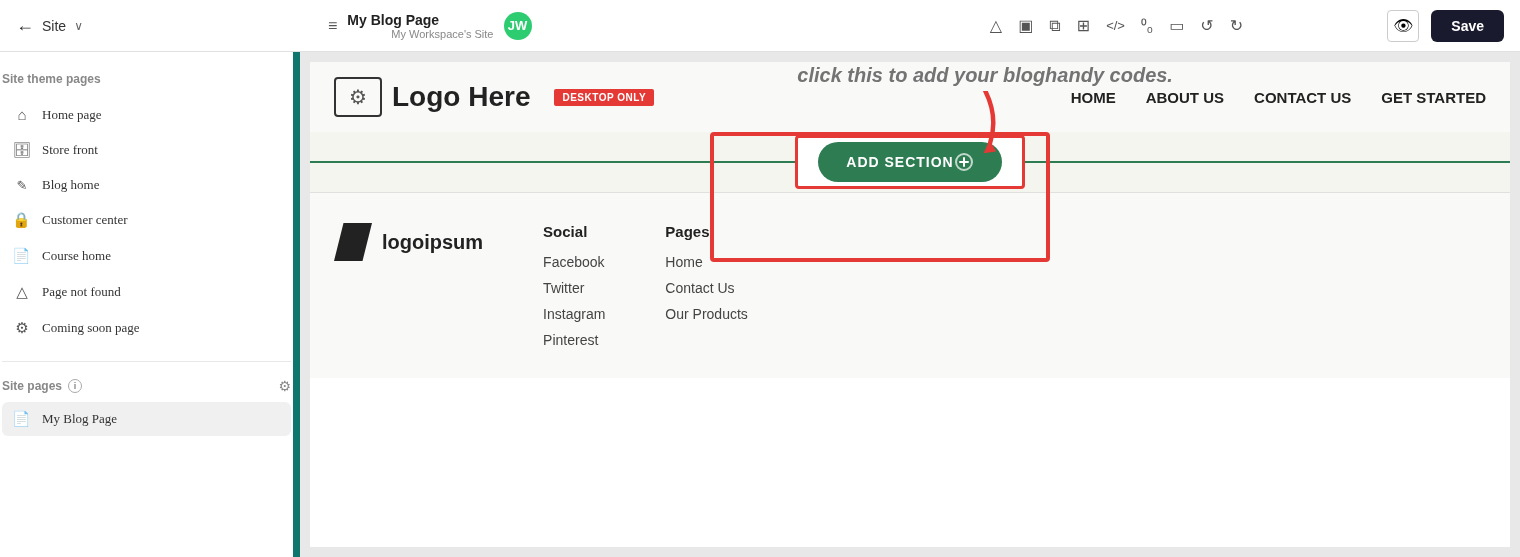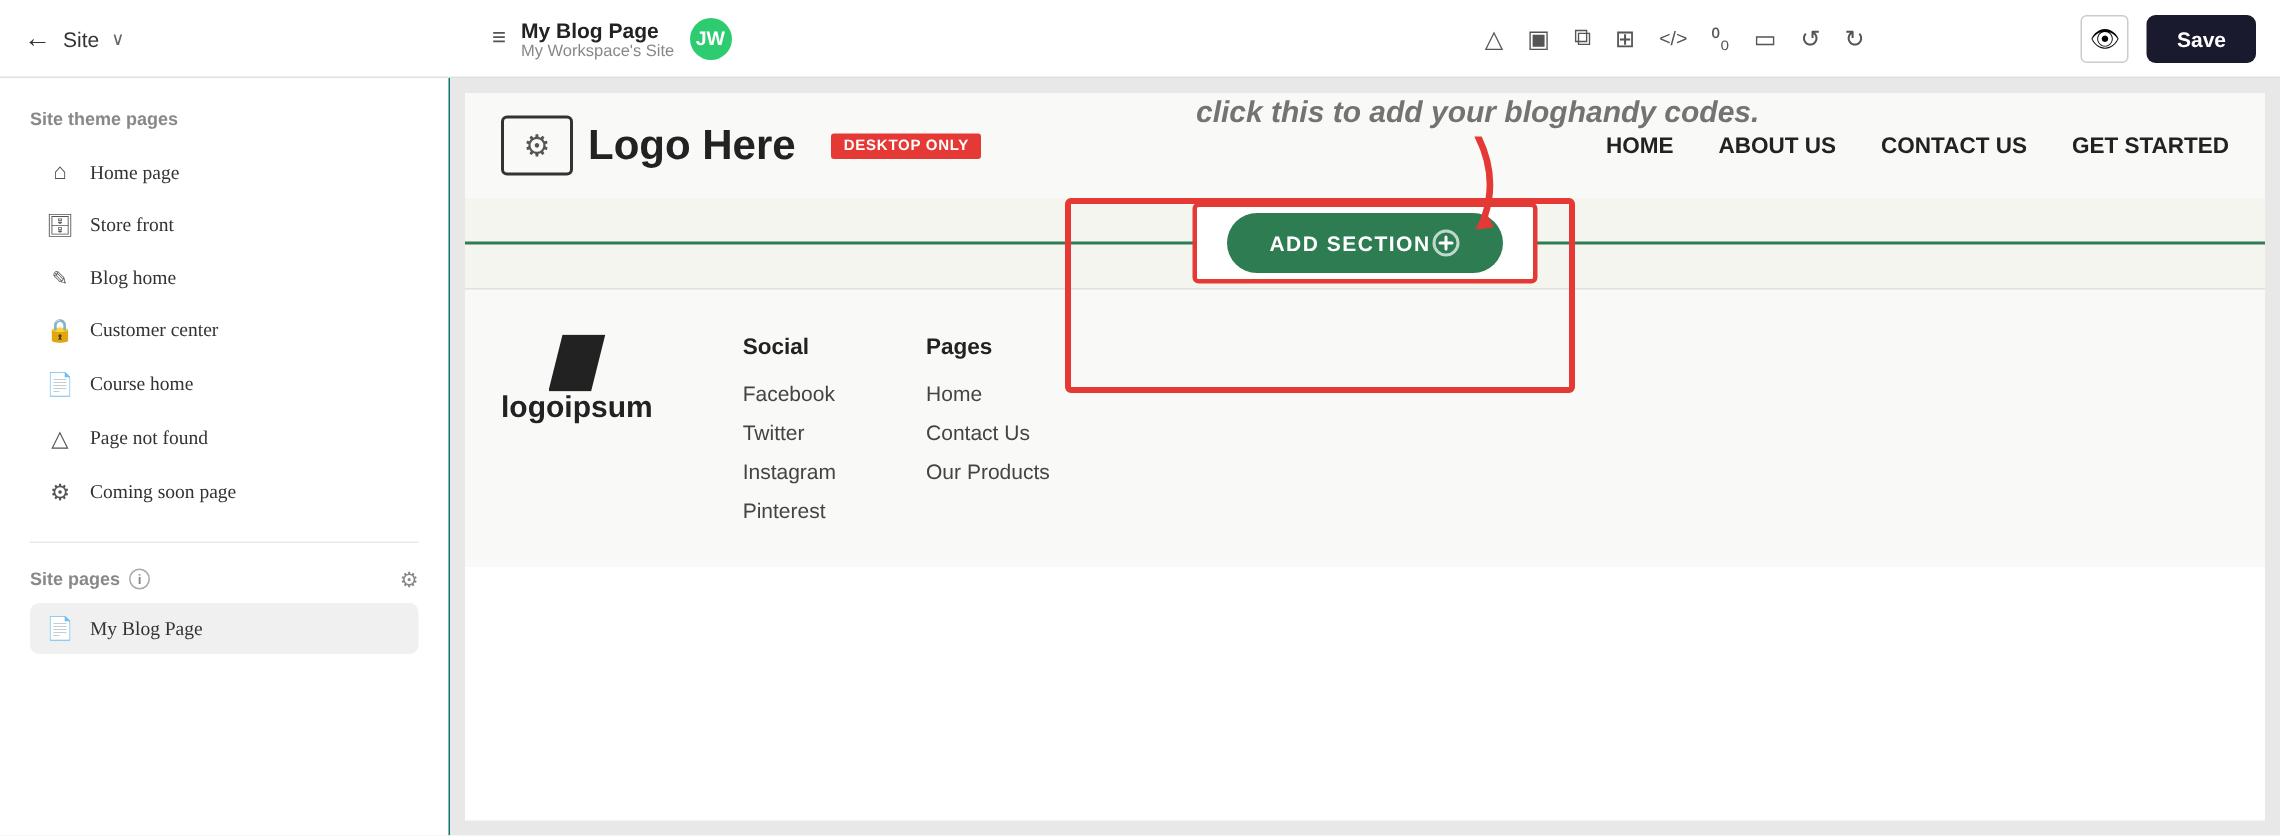--- a/index.html
+++ b/index.html
@@ -52,20 +52,21 @@
       flex-direction: column;
     }
     .page-title-text {
       font-size: 14px;
       font-weight: 600;
       color: #222;
     }
     .page-subtitle {
       font-size: 11px;
       color: #888;
+      margin-left: 44px;
     }
     .avatar {
       width: 28px;
       height: 28px;
       border-radius: 50%;
       background: #2ecc71;
       display: flex;
       align-items: center;
       justify-content: center;
       color: #fff;
@@ -116,22 +117,22 @@
     .main {
       display: flex;
       flex: 1;
       overflow: hidden;
     }
 
     
     .sidebar {
       width: 300px;
       background: #fff;
-      border-right: 1px solid #0f766e;
-      padding: 20px 20px;
+      border-right: 7px solid #0f766e;
+      padding: 20px 2px;
       flex-shrink: 0;
       overflow-y: auto;
     }
     .sidebar-section-title {
       font-size: 12px;
       color: #888;
       font-weight: 600;
       margin-bottom: 12px;
       text-transform: none;
     }
@@ -347,21 +348,21 @@
       background: #f9f9f7;
       padding: 30px 24px 20px;
       display: flex;
       gap: 60px;
       align-items: flex-start;
       border-top: 1px solid #e0e0e0;
     }
     .footer-logo {
       display: flex;
       align-items: center;
-      flex-direction: column;
+      gap: 10px;
     }
     .footer-logo-text {
       font-size: 20px;
       font-weight: 600;
       color: #222;
     }
     .footer-col-title {
       font-size: 15px;
       font-weight: 700;
       color: #222;

